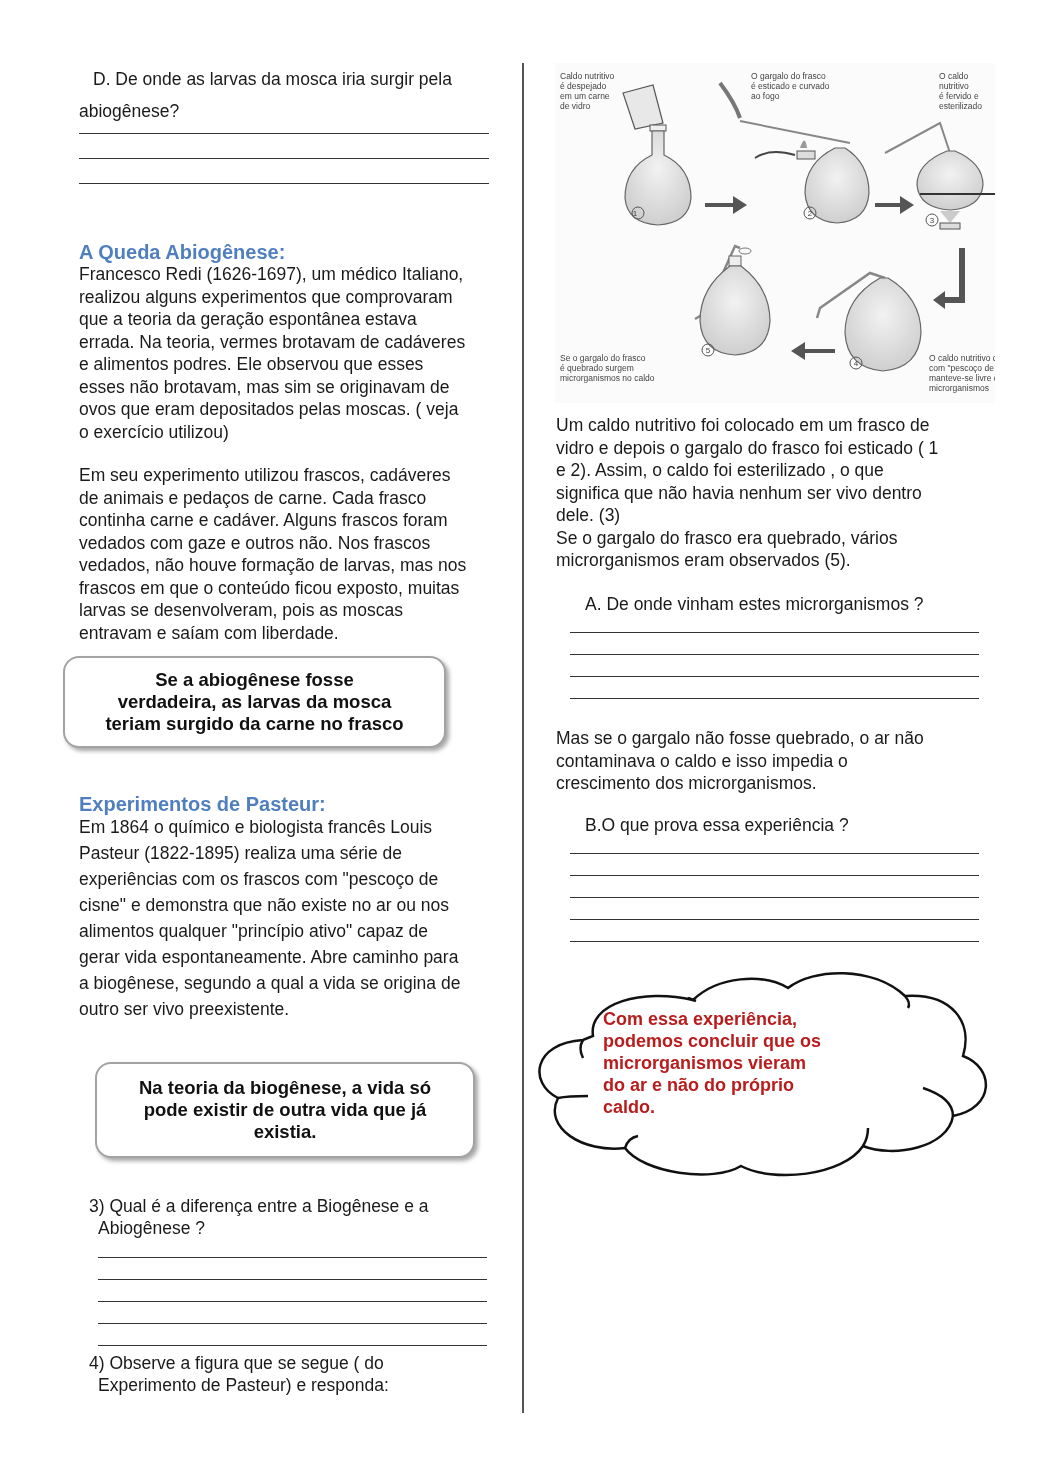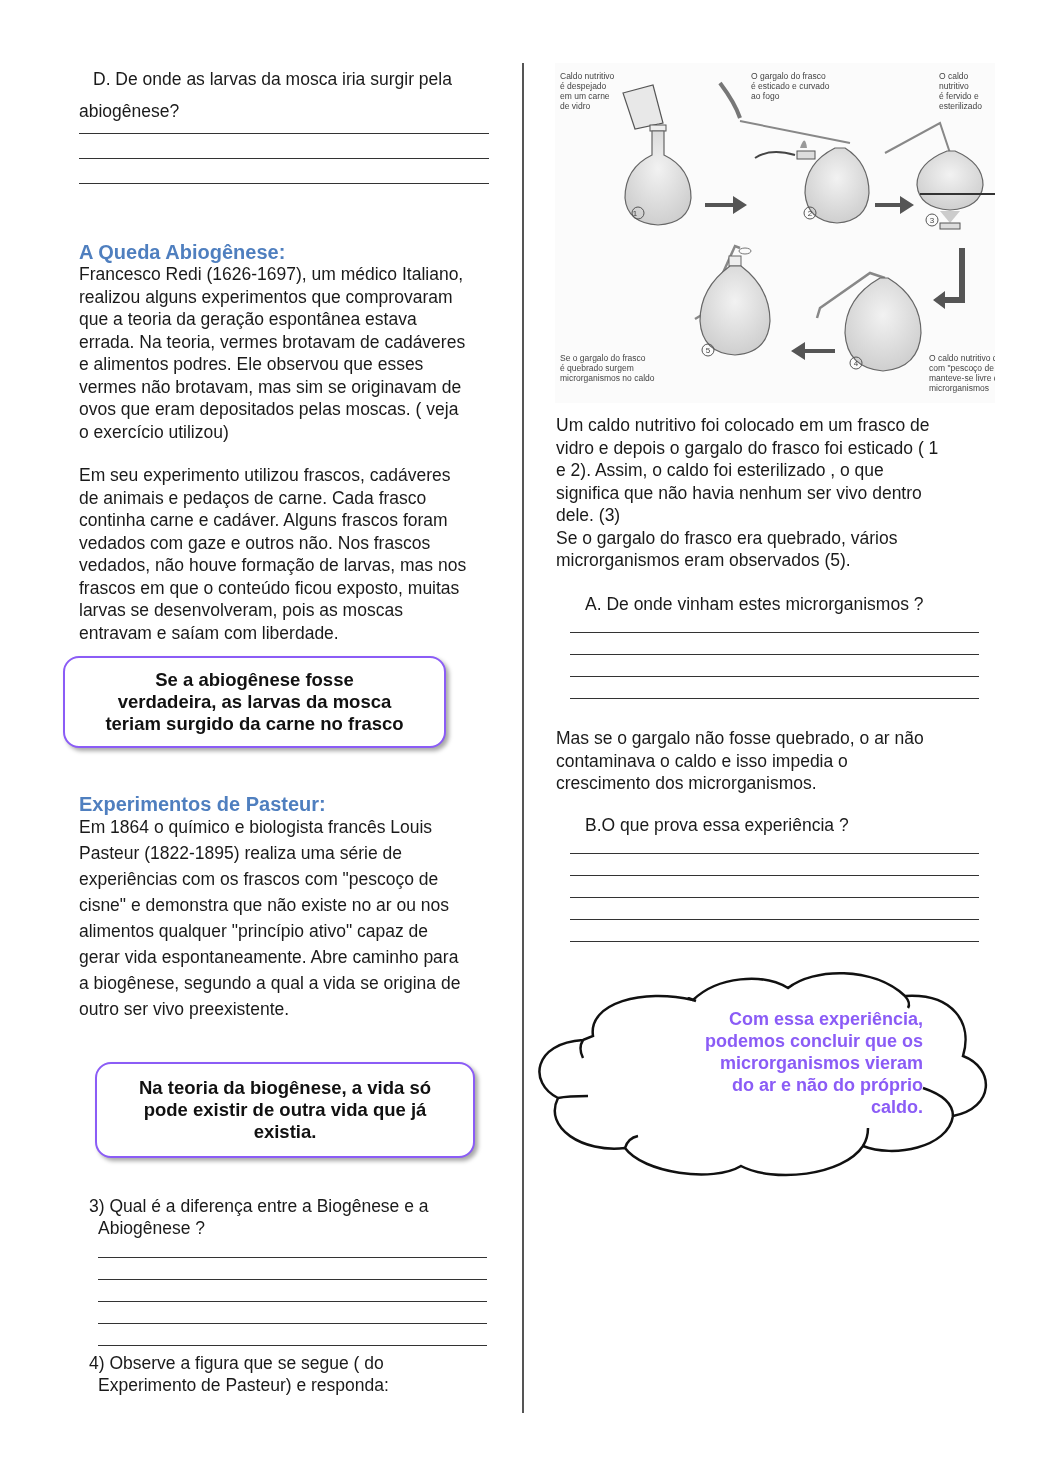--- a/index.html
+++ b/index.html
@@ -5,26 +5,26 @@
   html, body { margin:0; padding:0; background:#ffffff; }
   body { width:1047px; height:1483px; position:relative; overflow:hidden;
          font-family:"Liberation Sans", sans-serif; color:#1a1a1a; }
   .abs { position:absolute; }
   .p { font-size:17.5px; line-height:22.5px; margin:0; }
   .p-wide { font-size:17.5px; line-height:26px; margin:0; }
   .heading { font-weight:bold; font-size:20px; color:#4f7fbf; line-height:22px; margin:0; }
   .line { height:0; border-top:1.5px solid #333; }
   .lines { display:flex; flex-direction:column; }
   .divider { width:2px; background:#555; }
-  .callout { border:2px solid #8b5cf6; border-radius:16px; background:#fff;
+  .callout { border:2px solid #a3a3a3; border-radius:16px; background:#fff;
              box-shadow:3px 3px 4px rgba(0,0,0,0.35); text-align:center;
              font-weight:bold; font-size:18.5px; line-height:22px; color:#111;
              display:flex; align-items:center; justify-content:center; }
   .fig-label { font-size:8.5px; line-height:10px; color:#444; }
-  .cloud-text { font-weight:bold; font-size:18px; line-height:22px; text-align:right; color:#8b5cf6; }
+  .cloud-text { font-weight:bold; font-size:18px; line-height:22px; text-align:left; color:#b91c1c; }
 </style>
 </head>
 <body>
 
 <div>
 
   <p class="p abs" style="left:93px; top:68px;">D. De onde as larvas da mosca iria surgir pela</p>
   <p class="p abs" style="left:79px; top:100px;">abiogênese?</p>
   <div class="lines abs" style="left:79px; top:133px; width:410px; gap:24px;">
     <div class="line"></div>
@@ -32,21 +32,21 @@
     <div class="line"></div>
   </div>
 
   <h2 class="heading abs" style="left:79px; top:241px;">A Queda Abiogênese:</h2>
   <div class="abs" style="left:79px; top:263px;">
     <p class="p">Francesco Redi (1626-1697), um médico Italiano,</p>
     <p class="p">realizou alguns experimentos que comprovaram</p>
     <p class="p">que a teoria da geração espontânea estava</p>
     <p class="p">errada. Na teoria, vermes brotavam de cadáveres</p>
     <p class="p">e alimentos podres. Ele observou que esses</p>
-    <p class="p">vermes não brotavam, mas sim se originavam de</p>
+    <p class="p">esses não brotavam, mas sim se originavam de</p>
     <p class="p">ovos que eram depositados pelas moscas. ( veja</p>
     <p class="p">o exercício utilizou)</p>
   </div>
 
   <div class="abs" style="left:79px; top:464px;">
     <p class="p">Em seu experimento utilizou frascos, cadáveres</p>
     <p class="p">de animais e pedaços de carne. Cada frasco</p>
     <p class="p">continha carne e cadáver. Alguns frascos foram</p>
     <p class="p">vedados com gaze e outros não. Nos frascos</p>
     <p class="p">vedados, não houve formação de larvas, mas nos</p>

